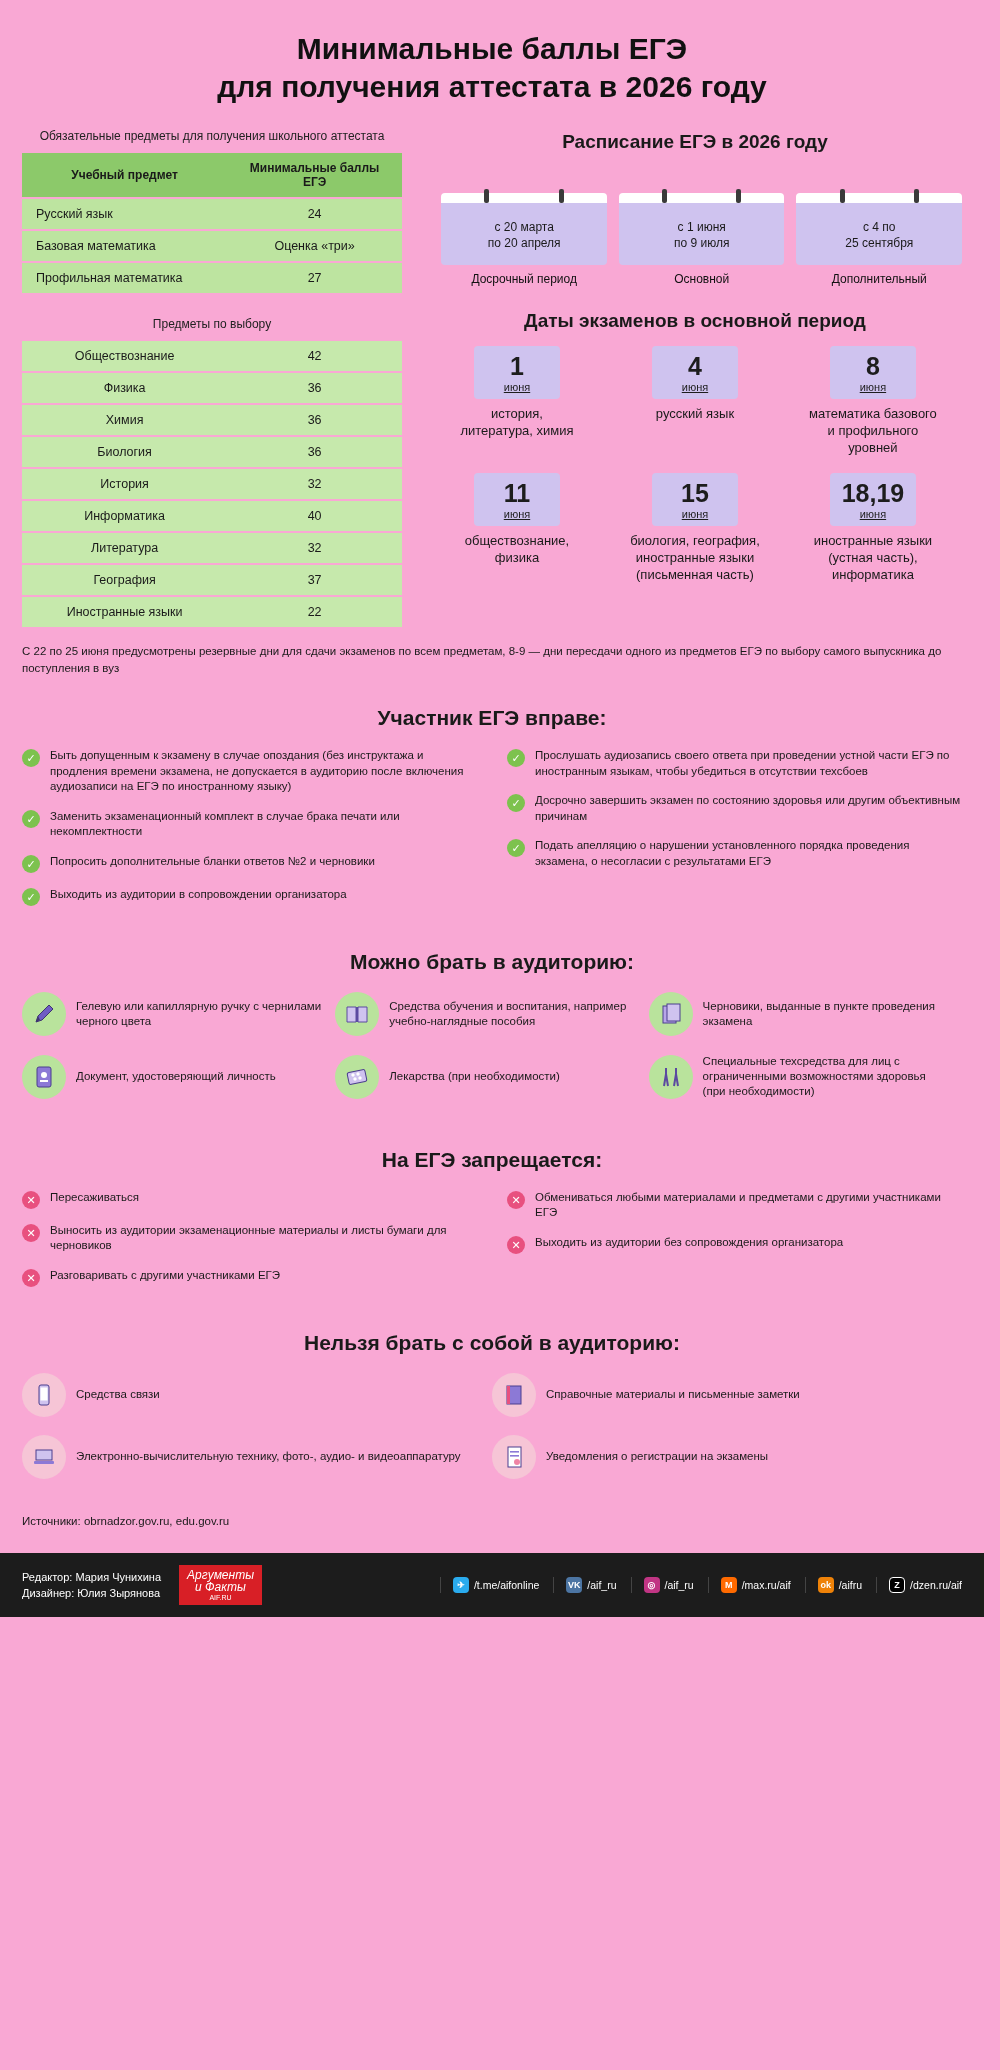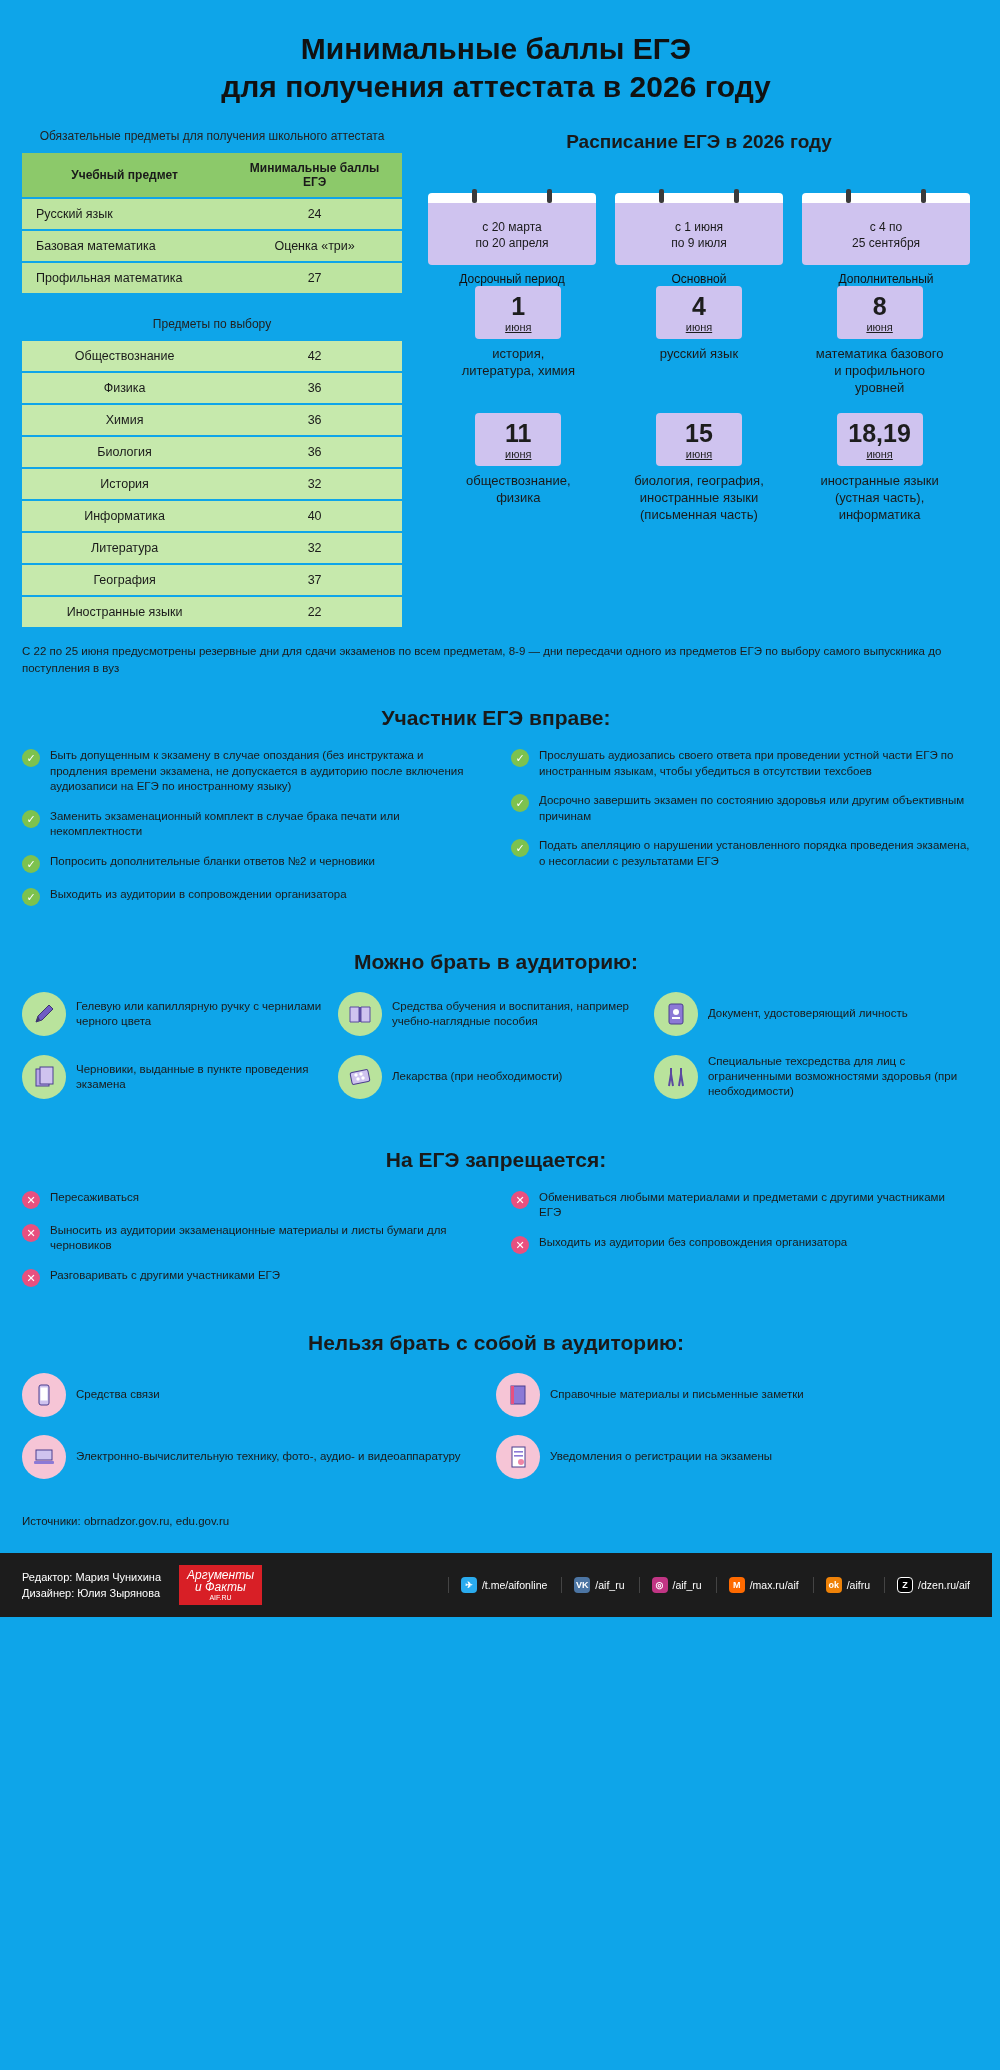--- a/index.html
+++ b/index.html
@@ -7,22 +7,22 @@
     margin: 0;
     width: 1000px;
     background: #ffffff;
     font-family: "Liberation Sans", sans-serif;
     color: #1a1a1a;
   }
   .page {
     width: 1000px;
     min-height: 2070px;
     position: relative;
-    background: #0ea5e9;
-    padding: 0 8px 0 0;
+    background: #f9a8d4;
+    padding: 0 16px 0 0;
   }
   .title {
     text-align: center;
     font-size: 30px;
     font-weight: bold;
     line-height: 1.25;
     padding: 30px 60px 18px 60px;
     color: #111;
   }
   .columns {
@@ -64,21 +64,21 @@
   table.choice td.value { text-align: center; }
 
   .right-head {
     text-align: center;
     font-size: 19px;
     font-weight: bold;
     margin: 8px 0 30px 0;
   }
   .cal-row {
     display: flex;
-    justify-content: space-between;
+    justify-content: flex-end;
     gap: 12px;
   }
   .cal-item { width: 31%; text-align: center; }
   .cal-box {
     background: #cfc3ef;
     border-radius: 4px;
     padding: 16px 4px 14px 4px;
     font-size: 12px;
     line-height: 1.35;
     position: relative;
@@ -370,20 +370,21 @@
         </div>
         <div class="cal-item">
           <div class="cal-box">
             <div>с 4 по</div>
             <div>25 сентября</div>
           </div>
           <div class="cal-caption">Дополнительный</div>
         </div>
       </div>
 
+      <div class="dates-head">Даты экзаменов в основной период</div>
       <div class="dates-grid">
         <div class="date-cell">
           <div class="date-box">
             <div class="date-num">1</div>
             <div class="date-month">июня</div>
           </div>
           <div class="date-desc" style="white-space:pre-line;">история,
 литература, химия</div>
         </div>
         <div class="date-cell">
@@ -487,35 +488,35 @@
             <path d="M3 6h9v15H3z" fill="#cfc3ef" stroke="#5b4aa0"></path>
             <path d="M14 6h9v15h-9z" fill="#cfc3ef" stroke="#5b4aa0"></path>
             <rect x="12" y="6" width="2" height="15" fill="#5b4aa0"></rect>
           </svg>
       </div>
       <div>Средства обучения и воспитания, например учебно-наглядные пособия</div>
     </div>
     <div class="item">
       <div class="circ">
         <svg width="26" height="26" viewBox="0 0 26 26">
+            <rect x="5" y="5" width="13" height="17" fill="#b8a6e8" stroke="#4b3e8e"></rect>
+            <rect x="9" y="3" width="13" height="17" fill="#cfc3ef" stroke="#4b3e8e"></rect>
+          </svg>
+      </div>
+      <div>Черновики, выданные в пункте проведения экзамена</div>
+    </div>
+    <div class="item">
+      <div class="circ">
+        <svg width="26" height="26" viewBox="0 0 26 26">
             <rect x="6" y="3" width="14" height="20" rx="2" fill="#8c79d6" stroke="#4b3e8e"></rect>
             <circle cx="13" cy="11" r="3" fill="#fff"></circle>
             <rect x="9" y="16" width="8" height="2" fill="#fff"></rect>
           </svg>
       </div>
       <div>Документ, удостоверяющий личность</div>
-    </div>
-    <div class="item">
-      <div class="circ">
-        <svg width="26" height="26" viewBox="0 0 26 26">
-            <rect x="5" y="5" width="13" height="17" fill="#b8a6e8" stroke="#4b3e8e"></rect>
-            <rect x="9" y="3" width="13" height="17" fill="#cfc3ef" stroke="#4b3e8e"></rect>
-          </svg>
-      </div>
-      <div>Черновики, выданные в пункте проведения экзамена</div>
     </div>
     <div class="item">
       <div class="circ">
         <svg width="26" height="26" viewBox="0 0 26 26">
             <rect x="4" y="7" width="18" height="12" rx="2" fill="#cfc3ef" stroke="#4b3e8e" transform="rotate(-12 13 13)"></rect>
             <circle cx="9" cy="11" r="1.7" fill="#fff"></circle>
             <circle cx="14" cy="10" r="1.7" fill="#fff"></circle>
             <circle cx="11" cy="15" r="1.7" fill="#fff"></circle>
             <circle cx="16" cy="14" r="1.7" fill="#fff"></circle>
           </svg>

